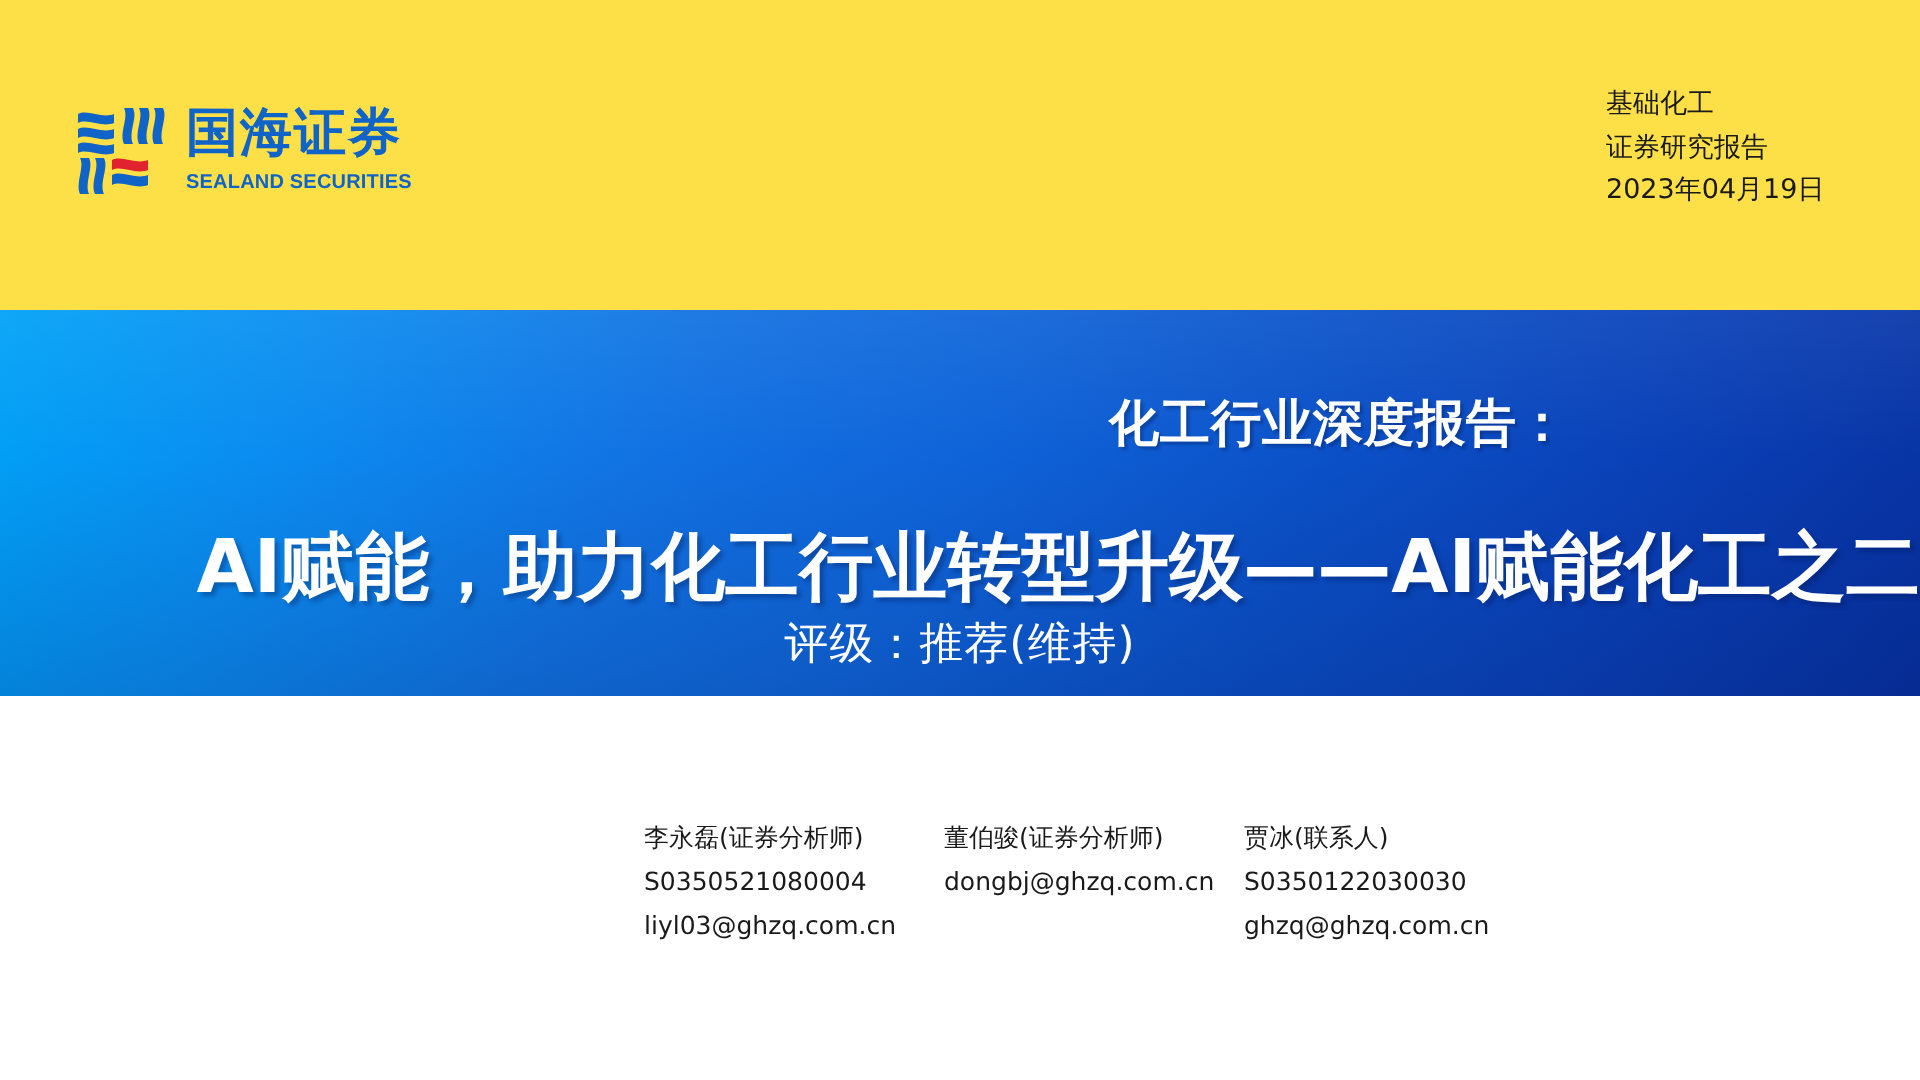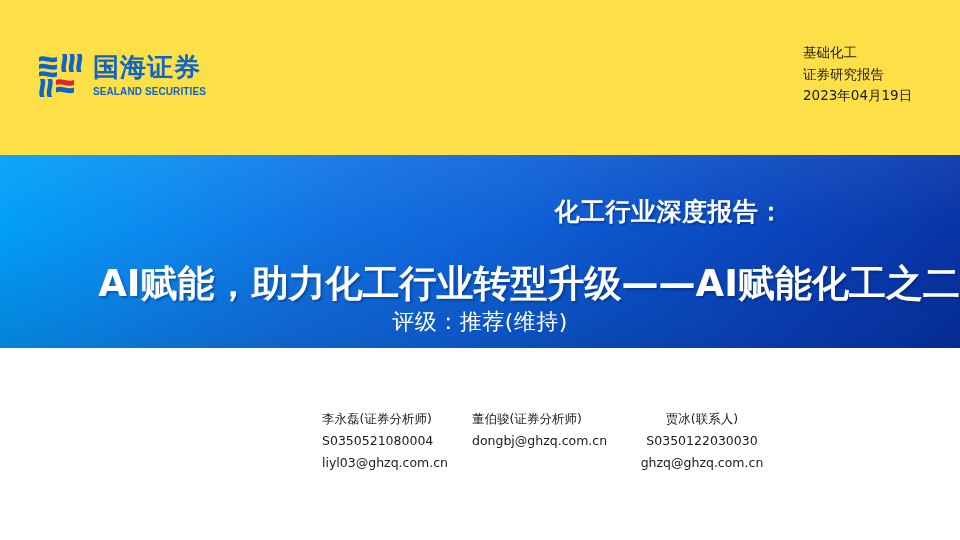--- a/index.html
+++ b/index.html
@@ -153,21 +153,21 @@
     position: absolute;
     top: 408px;
     left: 278px;
     display: flex;
     margin-left: 44px;
   }
   .contact-col {
     width: 150px;
     flex: 0 0 150px;
   }
-  .contact-col:last-child { width: 160px; flex: 0 0 160px; text-align: center; }
+  .contact-col:last-child { width: 160px; flex: 0 0 160px; }
   .contact-col div {
     font-size: 12.5px;
     color: #1a1a1a;
     line-height: 22px;
     font-family: "DejaVu Sans", "Liberation Sans", sans-serif;
     white-space: nowrap;
   }
   .contact-name { font-weight: normal; }
 </style>
 </head>

